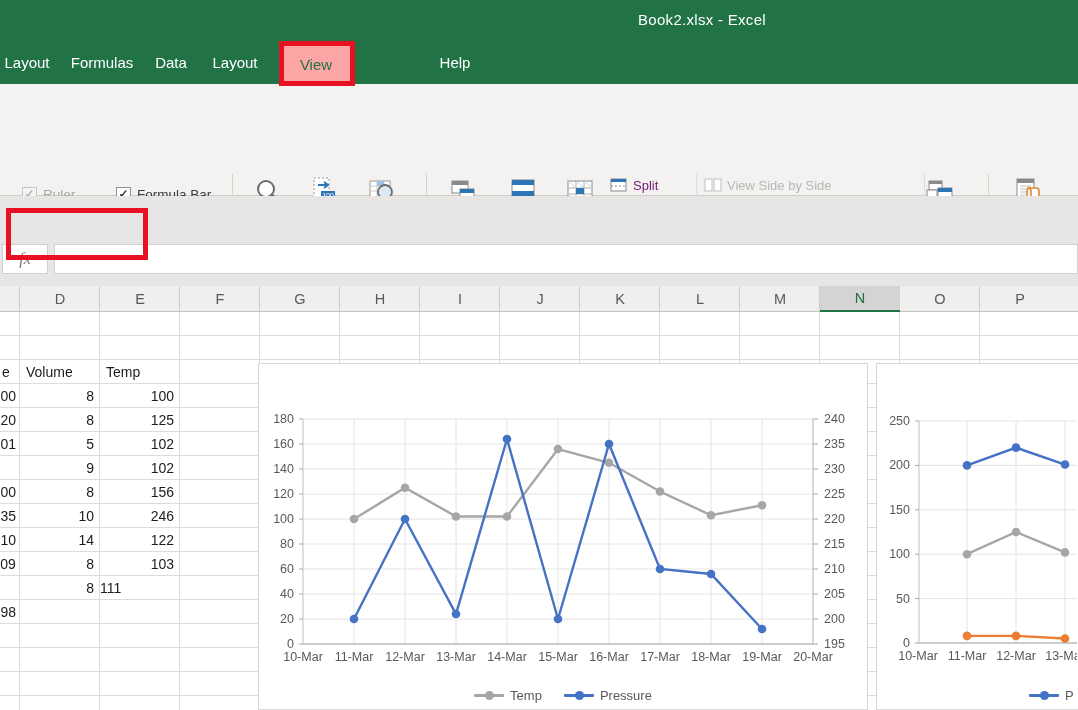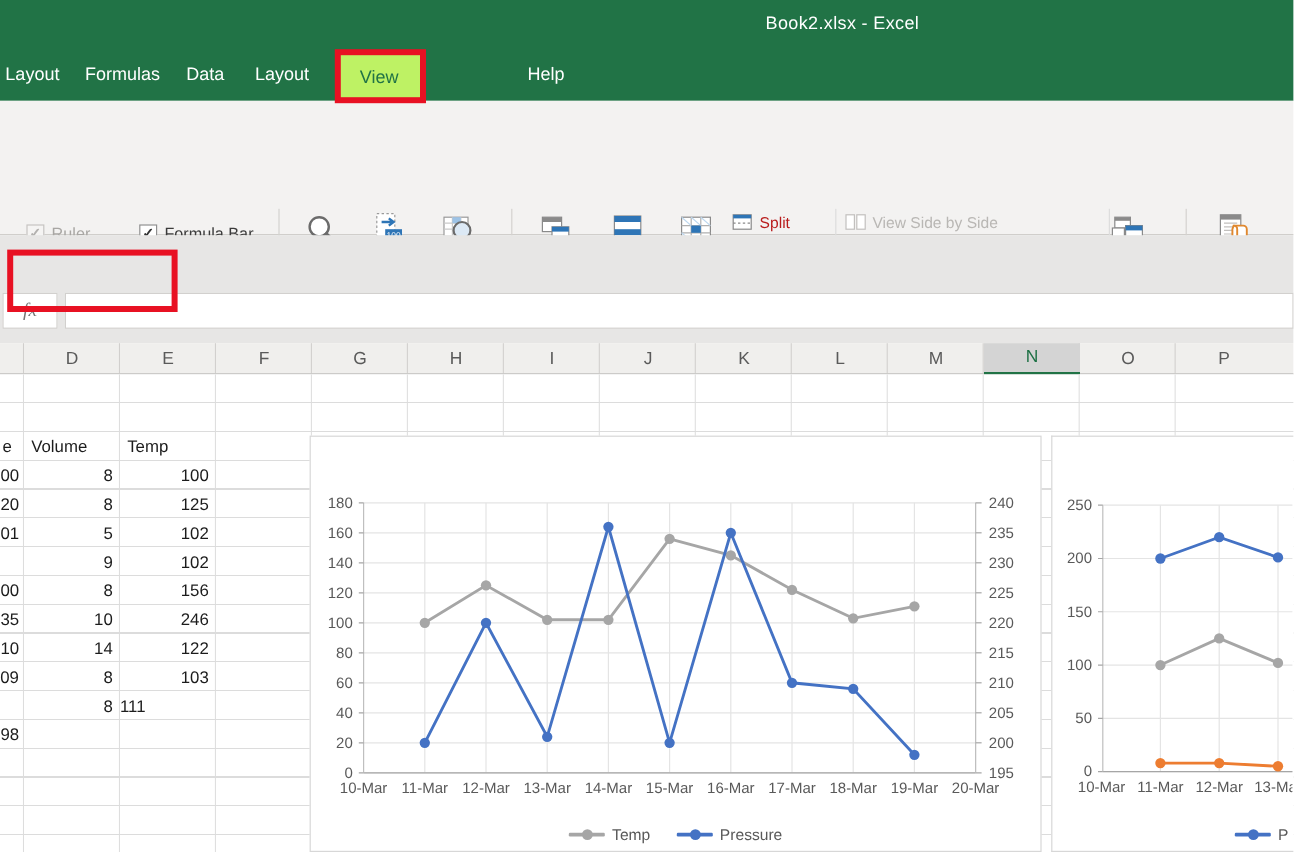--- a/index.html
+++ b/index.html
@@ -7,41 +7,41 @@
   #screen{position:relative;width:1078px;height:710px;overflow:hidden;
           font-family:"Liberation Sans",sans-serif;background:#fff}
   .abs{position:absolute}
 
   
   #titlebar{left:0;top:0;width:1078px;height:40px;background:#217346}
   #title{left:638px;top:11px;color:#fff;font-size:15px;letter-spacing:.3px}
   #tabrow{left:0;top:40px;width:1078px;height:44px;background:#217346}
   .rtab{position:absolute;top:0;height:44px;display:flex;align-items:center;justify-content:center;
         color:#fff;font-size:15px;cursor:default}
-  .rtab.active{top:4px;height:40px;background:#bef264;color:#217346}
+  .rtab.active{top:4px;height:40px;background:#fca5a5;color:#217346}
   .rtab.dark{top:2px;height:42px;background:#1a5c38}
   #redbox-view{left:279px;top:41px;width:76px;height:45px;border:5px solid #e81123;z-index:5}
   #bulb{left:505px;top:51px}
   #tellme{left:538px;top:52px;color:#fff;font-size:15px}
 
   
   #ribbon{left:0;top:84px;width:1078px;height:112px;background:#f3f2f1;border-bottom:1px solid #d0cecb}
   .vsep{position:absolute;top:90px;height:86px;width:1px;background:#d4d2cf}
   .vsep2{position:absolute;top:90px;height:80px;width:1px;background:#ddd}
   .grplabel{position:absolute;top:178px;font-size:12px;color:#6a6a6a;text-align:center}
   .cbrow{position:absolute;display:flex;align-items:center;gap:6px;font-size:13.5px;color:#3b3b3b;height:18px}
   .cbbox{width:15px;height:15px;background:#fff;border:1px solid #8f8f8f;font-size:12px;line-height:13px;
          text-align:center;color:#333;font-weight:bold}
   .cbrow.disabled{color:#a8a6a3}
   .cbrow.disabled .cbbox{border-color:#c6c4c2;color:#b3b1af;background:#f5f4f3}
   #redbox-grid{left:6px;top:124px;width:142px;height:52px;border:5px solid #e81123;z-index:5}
   .bigbtn{position:absolute;top:88px;text-align:center;cursor:default}
   .bicon{height:40px;display:flex;align-items:center;justify-content:center}
   .blabel{font-size:13px;line-height:16px;color:#3f3f3f}
-  .smallbtn{position:absolute;height:22px;display:flex;align-items:center;gap:5px;font-size:13px;color:#b91c1c}
+  .smallbtn{position:absolute;height:22px;display:flex;align-items:center;gap:5px;font-size:13px;color:#701a75}
   .smallbtn.disabled{color:#b9b7b4}
   .chev{display:inline-block;width:0;height:0;border-left:3.5px solid transparent;
         border-right:3.5px solid transparent;border-top:4px solid #555;margin-left:4px;vertical-align:2px}
   .chevblock{display:block;width:0;height:0;border-left:3.5px solid transparent;
         border-right:3.5px solid transparent;border-top:4px solid #555;margin:3px auto 0}
 
   
   #graybar{left:0;top:196px;width:1078px;height:90px;background:#e7e6e5}
   #fxbox{left:2px;top:244px;width:46px;height:30px;background:#fff;border:1px solid #d2d0ce;
          display:flex;align-items:center;justify-content:center;

